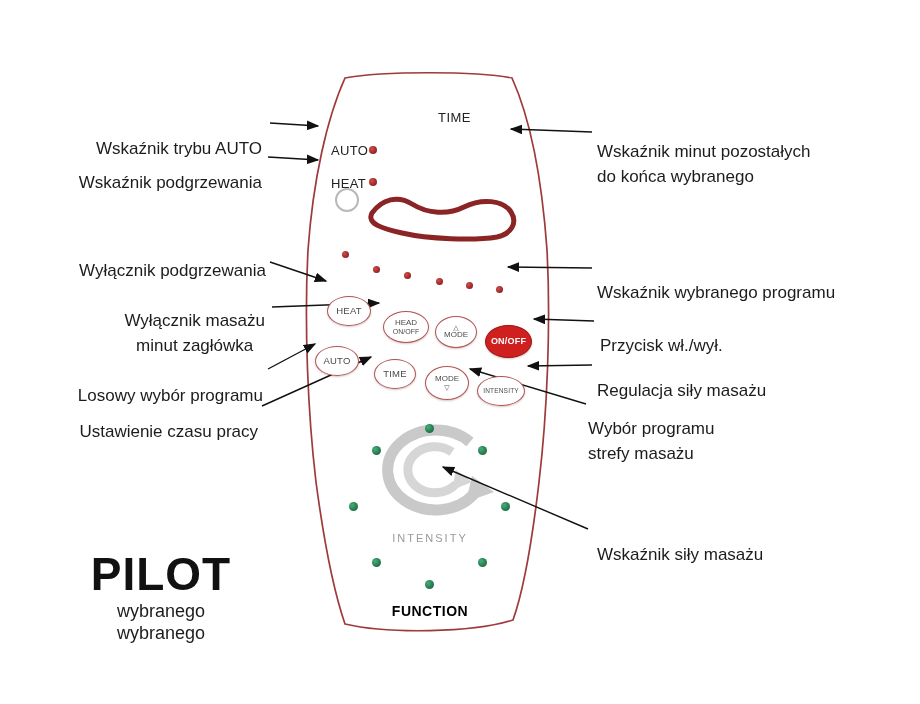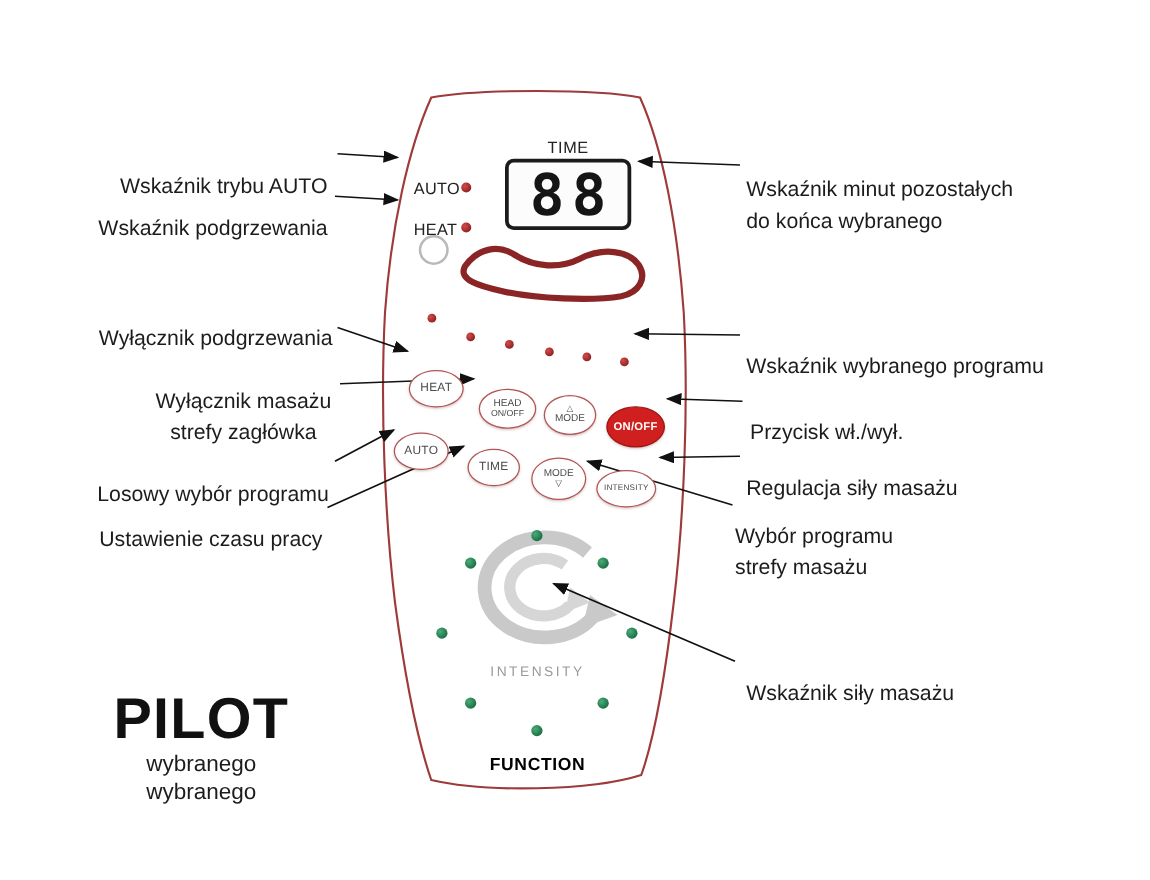--- a/index.html
+++ b/index.html
@@ -107,21 +107,20 @@
       <path d="M594,321 L534,319" marker-end="url(#ah)"></path>
       <path d="M592,365 L528,366" marker-end="url(#ah)"></path>
       <path d="M586,404 L470,369" marker-end="url(#ah)"></path>
       <path d="M588,529 L443,467" marker-end="url(#ah)"></path>
     </g>
   </svg>
 
   <div class="layer">
 
     <div class="time-label">TIME</div>
-    <div class="lcd">88</div>
 
     <div class="ind-label" style="left:331px; top:119px;">AUTO</div>
     <div class="dot red" style="left:369px; top:122px;"></div>
     <div class="ind-label" style="left:331px; top:152px;">HEAT</div>
     <div class="dot red" style="left:369px; top:154px;"></div>
 
     <div class="dot red sm" style="left:342px; top:227px;"></div>
     <div class="dot red sm" style="left:373px; top:242px;"></div>
     <div class="dot red sm" style="left:404px; top:248px;"></div>
     <div class="dot red sm" style="left:436px; top:254px;"></div>
@@ -172,21 +171,21 @@
       <div>Wskaźnik trybu AUTO</div>
     </div>
     <div class="ann left" style="right:658px; top:146px;">
       <div>Wskaźnik podgrzewania</div>
     </div>
     <div class="ann left" style="right:654px; top:234px;">
       <div>Wyłącznik podgrzewania</div>
     </div>
     <div class="ann left centered" style="right:655px; top:284px;">
       <div>Wyłącznik masażu</div>
-      <div>strefy zagłówka</div>
+      <div>minut zagłówka</div>
     </div>
     <div class="ann left" style="right:657px; top:359px;text-align:right;">
       <div>Losowy wybór programu</div>
     </div>
     <div class="ann left" style="right:662px; top:395px;">
       <div>Ustawienie czasu pracy</div>
     </div>
 
     <div class="ann right" style="left:597px; top:115px;">
       <div>Wskaźnik minut pozostałych</div>

